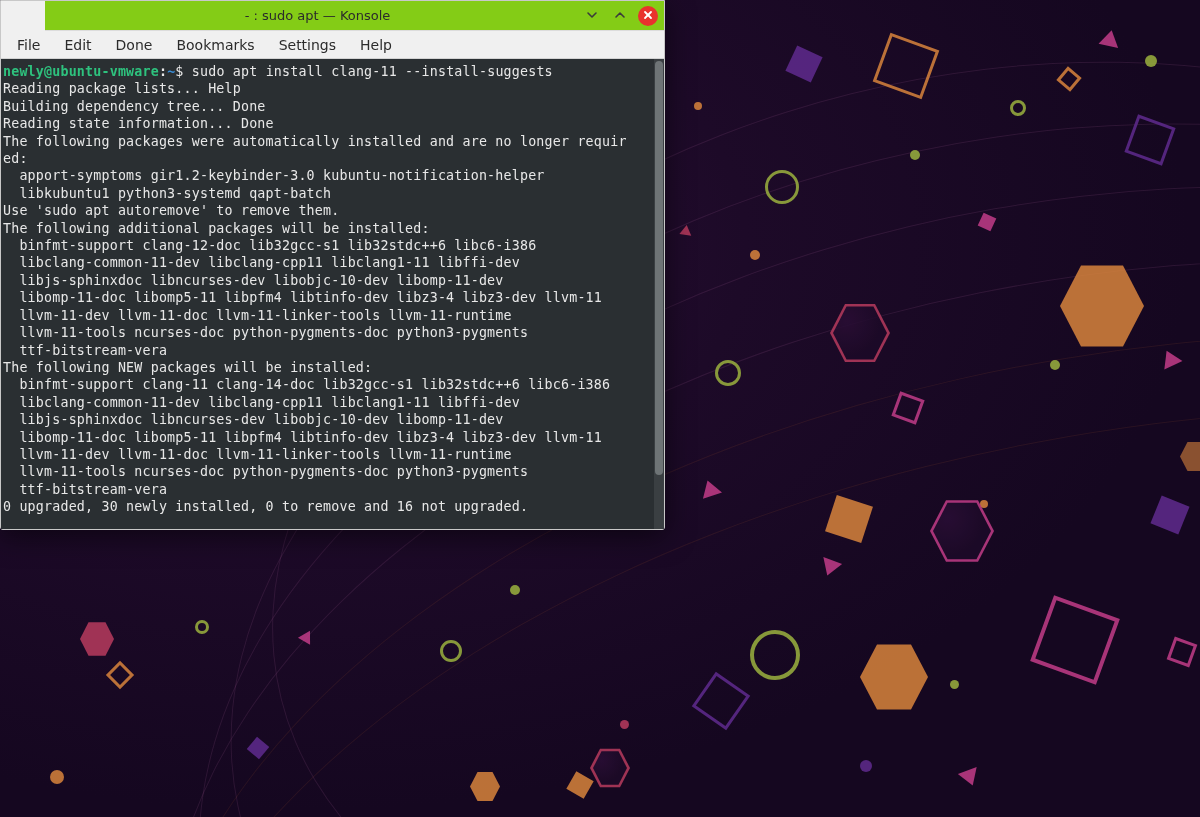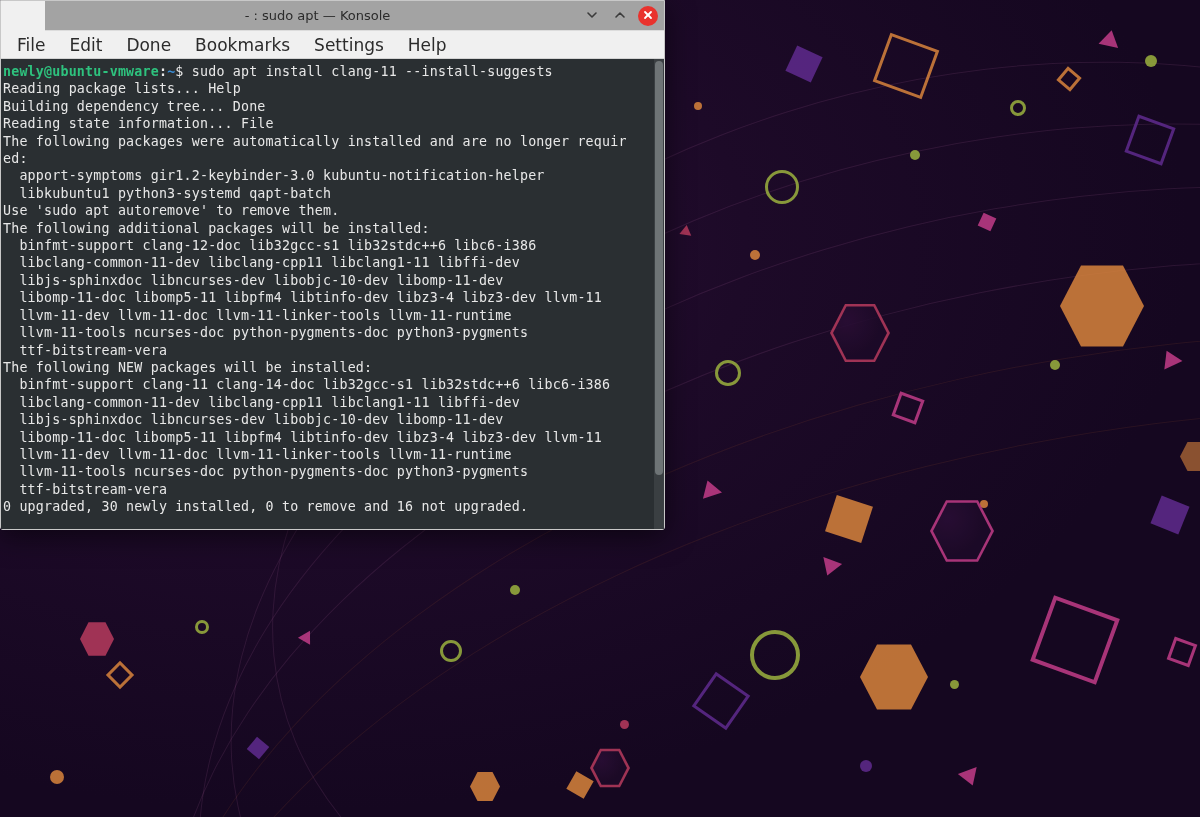--- a/index.html
+++ b/index.html
@@ -74,21 +74,21 @@
     border-bottom-left-radius: 3px;
     box-shadow: 0 6px 28px rgba(0,0,0,0.55);
     z-index: 10;
     display: flex;
     flex-direction: column;
   }
   .titlebar {
     height: 30px;
     display: flex;
     align-items: center;
-    background: #a3a3a3;
+    background: #84cc16;
     border-bottom: 1px solid #dcdcdc;
     padding: 0 6px 0 8px;
     margin-left: 44px;
   }
   .title-text {
     flex: 1;
     text-align: center;
     font-size: 13px;
     color: #2b2b2b;
   }
@@ -100,21 +100,21 @@
   .menubar {
     height: 28px;
     display: flex;
     align-items: center;
     gap: 0;
     padding: 0 4px;
     background: #f0f0f0;
     border-bottom: 1px solid #d3d3d3;
   }
   .menuitem {
-    font-size: 17px;
+    font-size: 14px;
     color: #2b2b2b;
     padding: 3px 12px;
     border-radius: 3px;
     cursor: default;
   }
   .terminal-wrap {
     flex: 1;
     position: relative;
     background: #2a2f32;
     overflow: hidden;
@@ -250,21 +250,21 @@
     <div class="menuitem">Done</div>
     <div class="menuitem">Bookmarks</div>
     <div class="menuitem">Settings</div>
     <div class="menuitem">Help</div>
   </div>
 
   <div class="terminal-wrap">
     <div class="terminal"><span class="prompt-user">newly@ubuntu-vmware</span><span class="prompt-colon">:</span><span class="prompt-path">~</span><span class="prompt-symbol">$</span><span> </span><span class="cmd">sudo apt install clang-11 --install-suggests</span>
 <span>Reading package lists... Help</span>
 <span>Building dependency tree... Done</span>
-<span>Reading state information... File</span>
+<span>Reading state information... Done</span>
 <span>The following packages were automatically installed and are no longer requir</span>
 <span>ed:</span>
 <span>  apport-symptoms gir1.2-keybinder-3.0 kubuntu-notification-helper</span>
 <span>  libkubuntu1 python3-systemd qapt-batch</span>
 <span>Use 'sudo apt autoremove' to remove them.</span>
 <span>The following additional packages will be installed:</span>
 <span>  binfmt-support clang-12-doc lib32gcc-s1 lib32stdc++6 libc6-i386</span>
 <span>  libclang-common-11-dev libclang-cpp11 libclang1-11 libffi-dev</span>
 <span>  libjs-sphinxdoc libncurses-dev libobjc-10-dev libomp-11-dev</span>
 <span>  libomp-11-doc libomp5-11 libpfm4 libtinfo-dev libz3-4 libz3-dev llvm-11</span>

